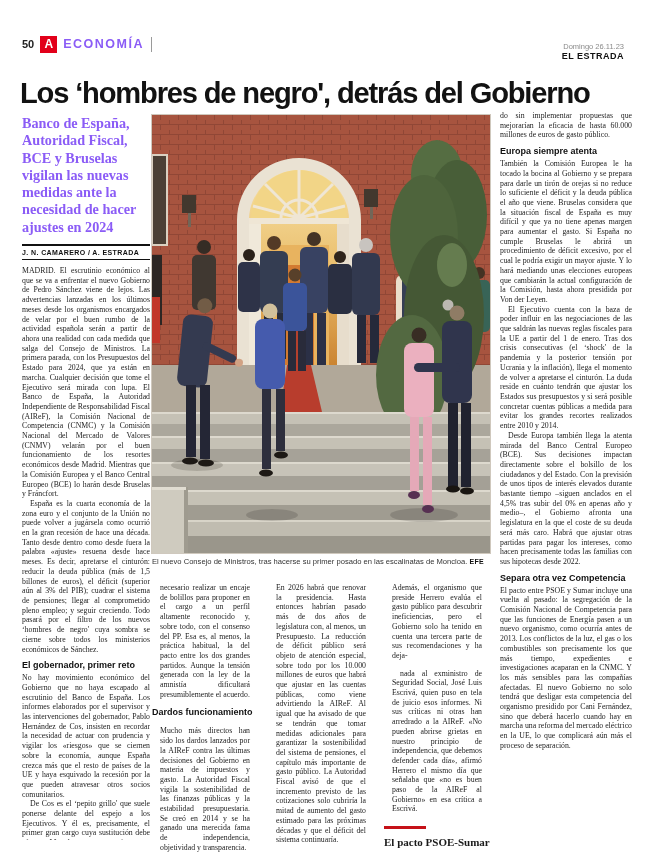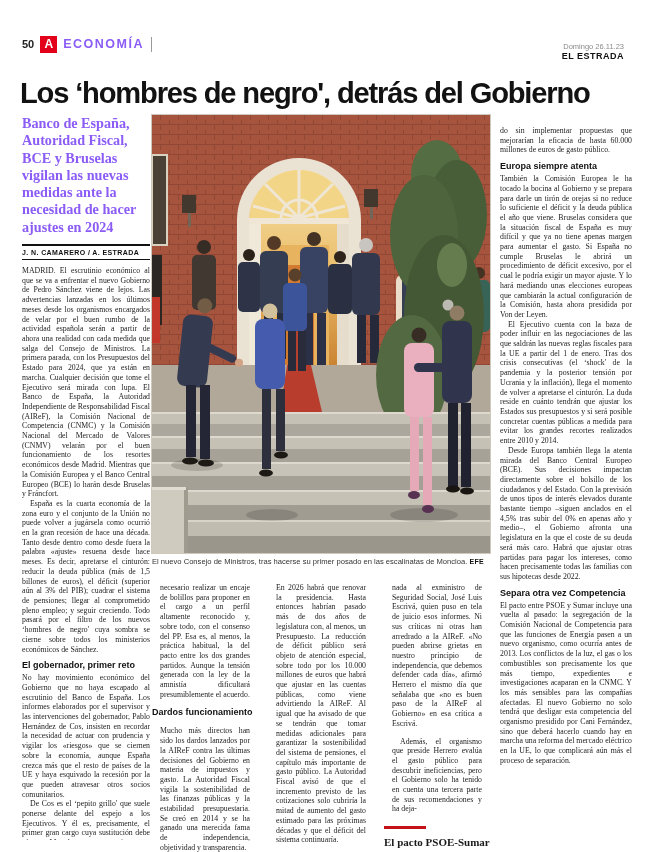--- a/index.html
+++ b/index.html
@@ -55,21 +55,21 @@
   .col2 { top:0; left:0;   width:106px; position:absolute; text-align:justify; }
   .col3 { top:0; left:116px; width:106px; position:absolute; text-align:justify; }
   .col4 { top:0; left:232px; width:106px; position:absolute; text-align:justify; }
   .colgroup p { margin:8px; font-size:7.8px; line-height:9.7px; }
   .colgroup p + p { text-indent:8px; }
 
   .pullquote { margin-top:12px; text-align:left; }
   .pullquote .rule { width:42px; height:3px; background:#c51118; margin-bottom:7px; }
   .pullquote .qtext { font-size:11px; line-height:13.5px; font-weight:bold; color:#1a1a1a; }
 
-  .col5 { top:126px; left:500px; width:132px; height:712px; overflow:hidden; }
+  .col5 { top:111px; left:500px; width:132px; height:712px; overflow:hidden; }
 </style>
 </head>
 <body>
 
 <div class="page">
 
   <div class="topbar">
     <span class="pageno">50</span>
     <span class="brand-a">A</span>
     <span class="section-name">ECONOMÍA</span>
@@ -291,22 +291,22 @@
       <p>necesario realizar un encaje de bolillos para proponer en el cargo a un perfil altamente reconocido y, sobre todo, con el consenso del PP. Esa es, al menos, la práctica habitual, la del pacto entre los dos grandes partidos. Aunque la tensión generada con la ley de la amnistía dificultará presumiblemente el acuerdo.</p>
       <div class="subhead">Dardos funcionamiento</div>
       <p>Mucho más directos han sido los dardos lanzados por la AIReF contra las últimas decisiones del Gobierno en materia de impuestos y gasto. La Autoridad Fiscal vigila la sostenibilidad de las finanzas públicas y la estabilidad presupuestaria. Se creó en 2014 y se ha ganado una merecida fama de independencia, objetividad y transparencia.</p>
       <p>A su presidenta, Cristina Herrero, nombrada en 2020 con el voto favorable unánime de todos los grupos parlamentarios, no le ha temblado el pulso cuando ha</p>
     </div>
     <div class="col3">
       <p>En 2026 habrá que renovar la presidencia. Hasta entonces habrían pasado más de dos años de legislatura con, al menos, un Presupuesto. La reducción de déficit público será objeto de atención especial, sobre todo por los 10.000 millones de euros que habrá que ajustar en las cuentas públicas, como viene advirtiendo la AIReF. Al igual que ha avisado de que se tendrán que tomar medidas adicionales para garantizar la sostenibilidad del sistema de pensiones, el capítulo más importante de gasto público. La Autoridad Fiscal avisó de que el incremento previsto de las cotizaciones solo cubriría la mitad de aumento del gasto estimado para las próximas décadas y que el déficit del sistema continuaría.</p>
       <p>Una advertencia que no gustó</p>
     </div>
     <div class="col4">
+      <p>Además, el organismo que preside Herrero evalúa el gasto público para descubrir ineficiencias, pero el Gobierno solo ha tenido en cuenta una tercera parte de sus recomendaciones y ha deja-</p>
       <p>nada al exministro de Seguridad Social, José Luis Escrivá, quien puso en tela de juicio esos informes. Ni sus críticas ni otras han arredrado a la AIReF. «No pueden abrirse grietas en nuestro principio de independencia, que debemos defender cada día», afirmó Herrero el mismo día que señalaba que «no es buen paso de la AIReF al Gobierno» en esa crítica a Escrivá.</p>
-      <p>Además, el organismo que preside Herrero evalúa el gasto público para descubrir ineficiencias, pero el Gobierno solo ha tenido en cuenta una tercera parte de sus recomendaciones y ha deja-</p>
       <div class="pullquote">
         <div class="rule"></div>
         <div class="qtext">El pacto PSOE-Sumar aborda la segregación energética de la CNMC en plena reconversión del mercado comunitario</div>
       </div>
     </div>
   </div>
 
   <div class="col col5">
     <p>do sin implementar propuestas que mejorarían la eficacia de hasta 60.000 millones de euros de gasto público.</p>
     <div class="subhead">Europa siempre atenta</div>

